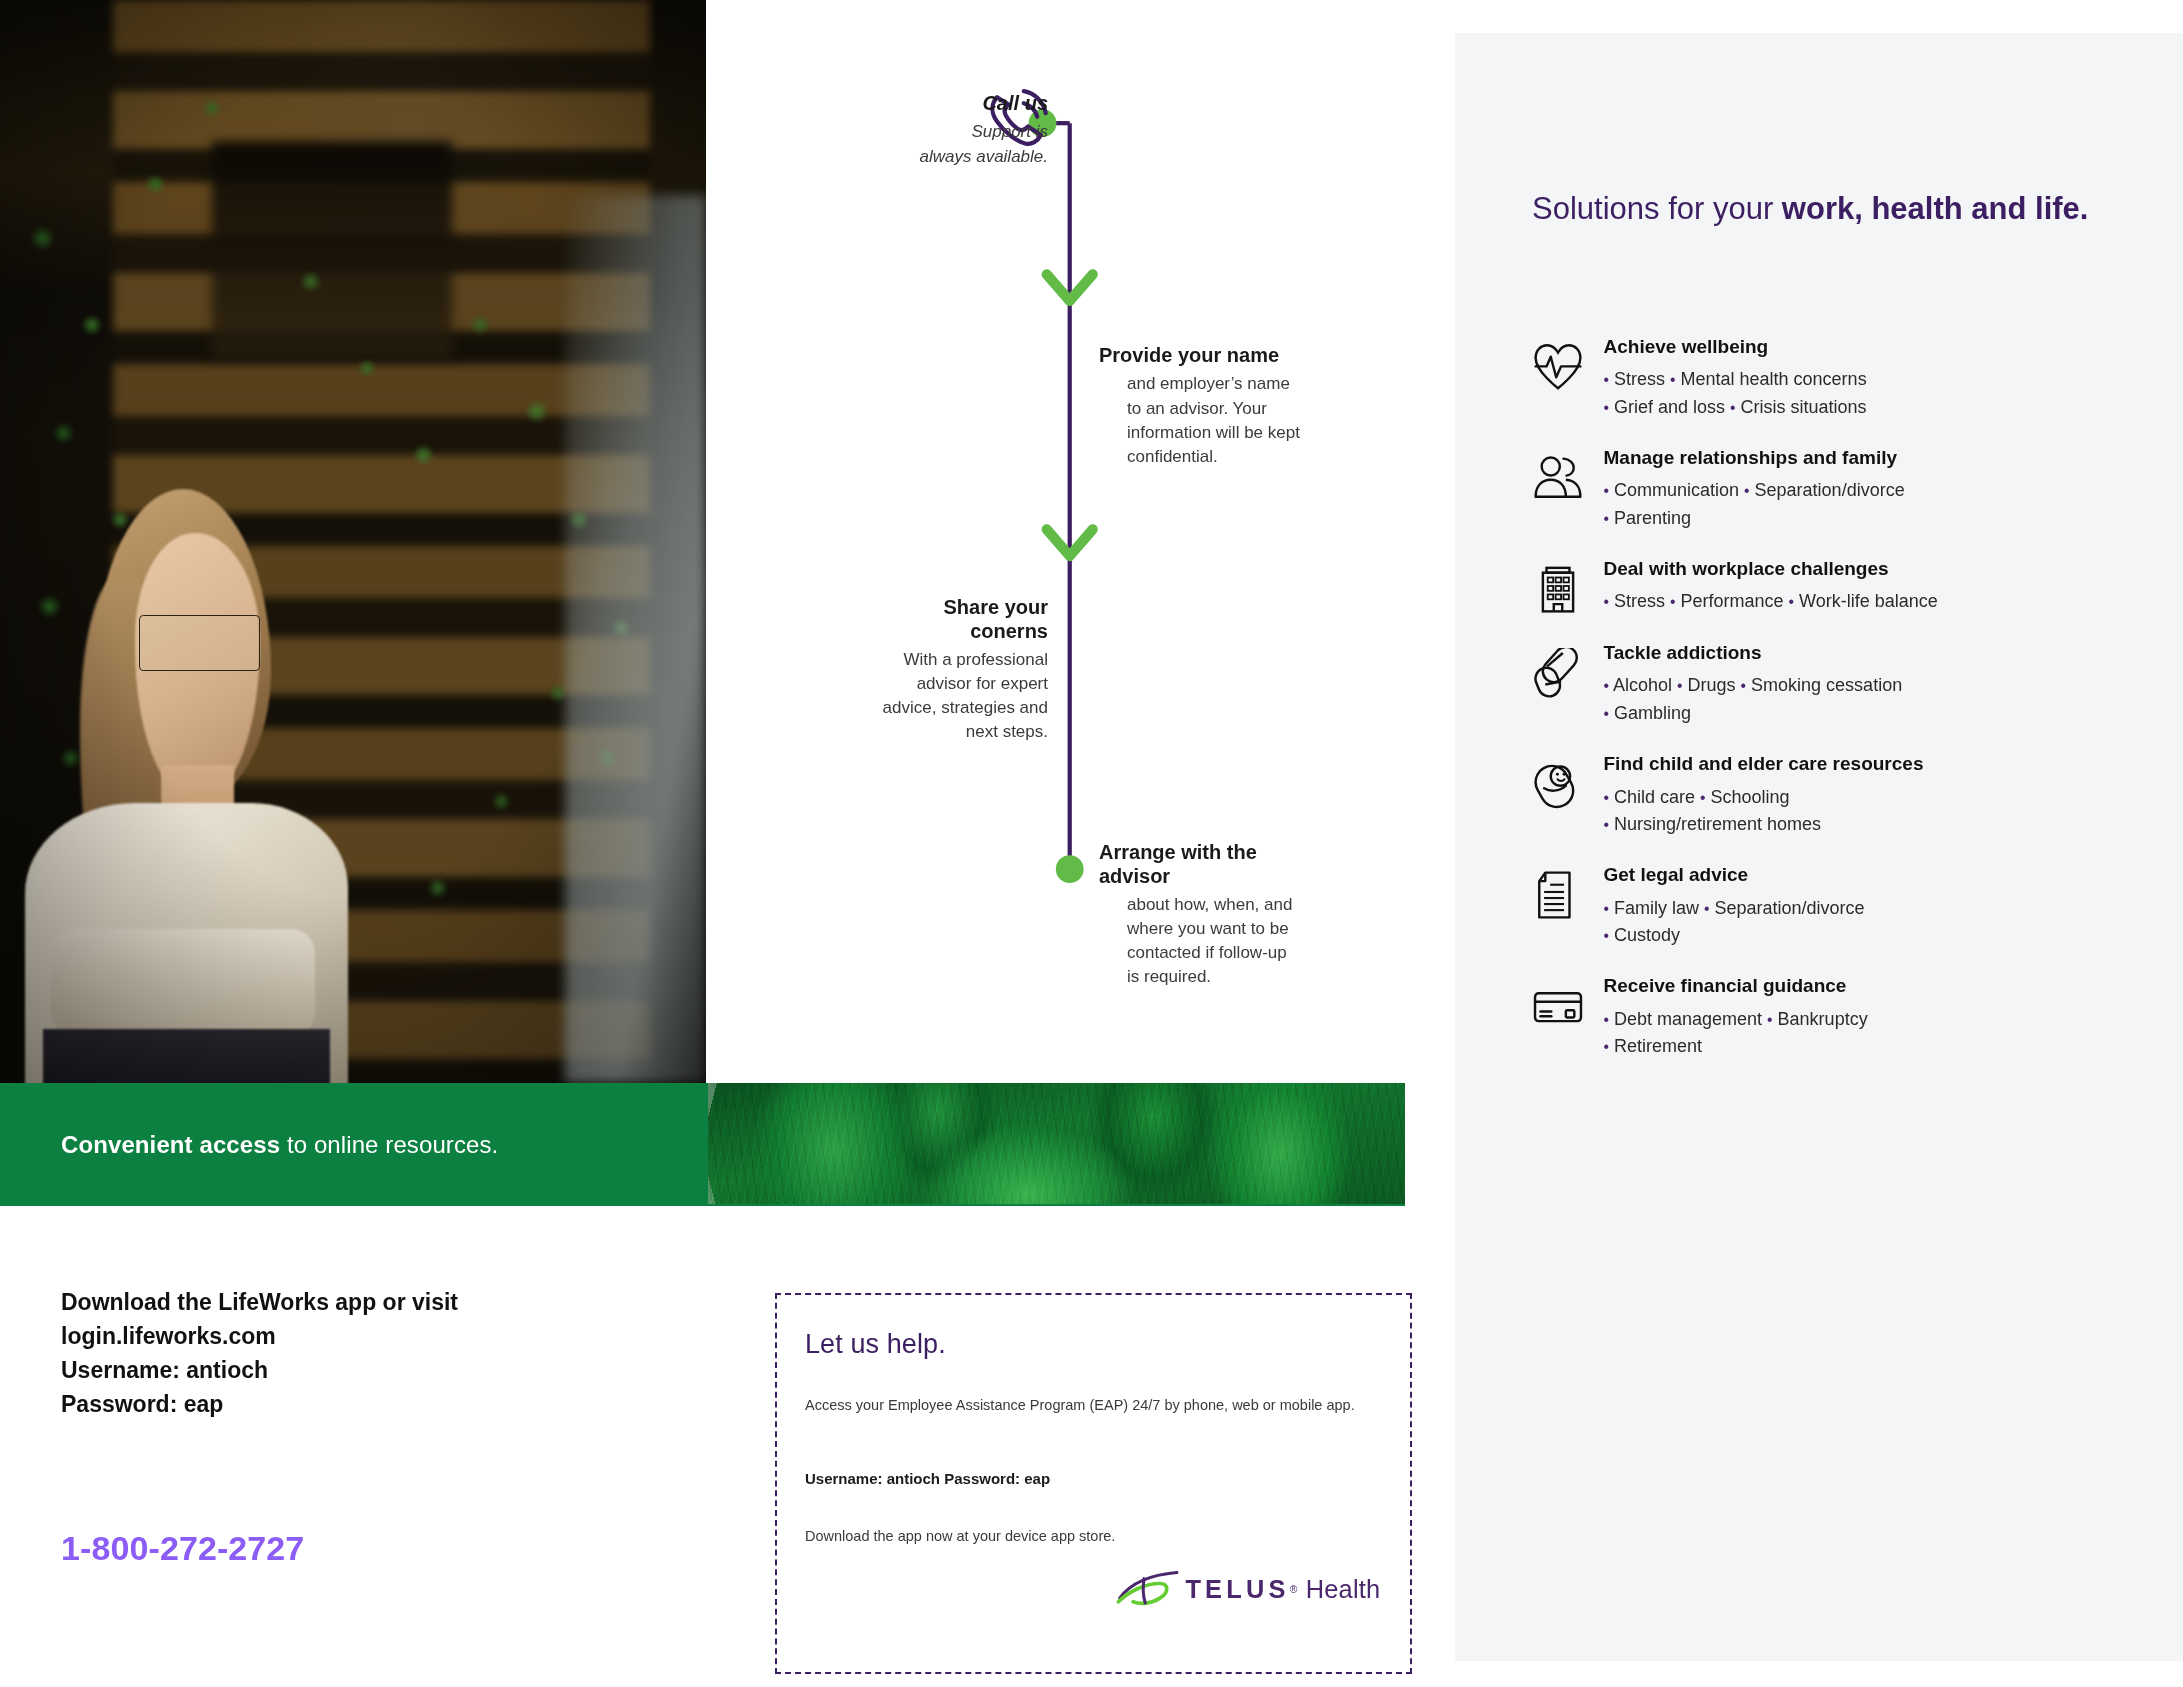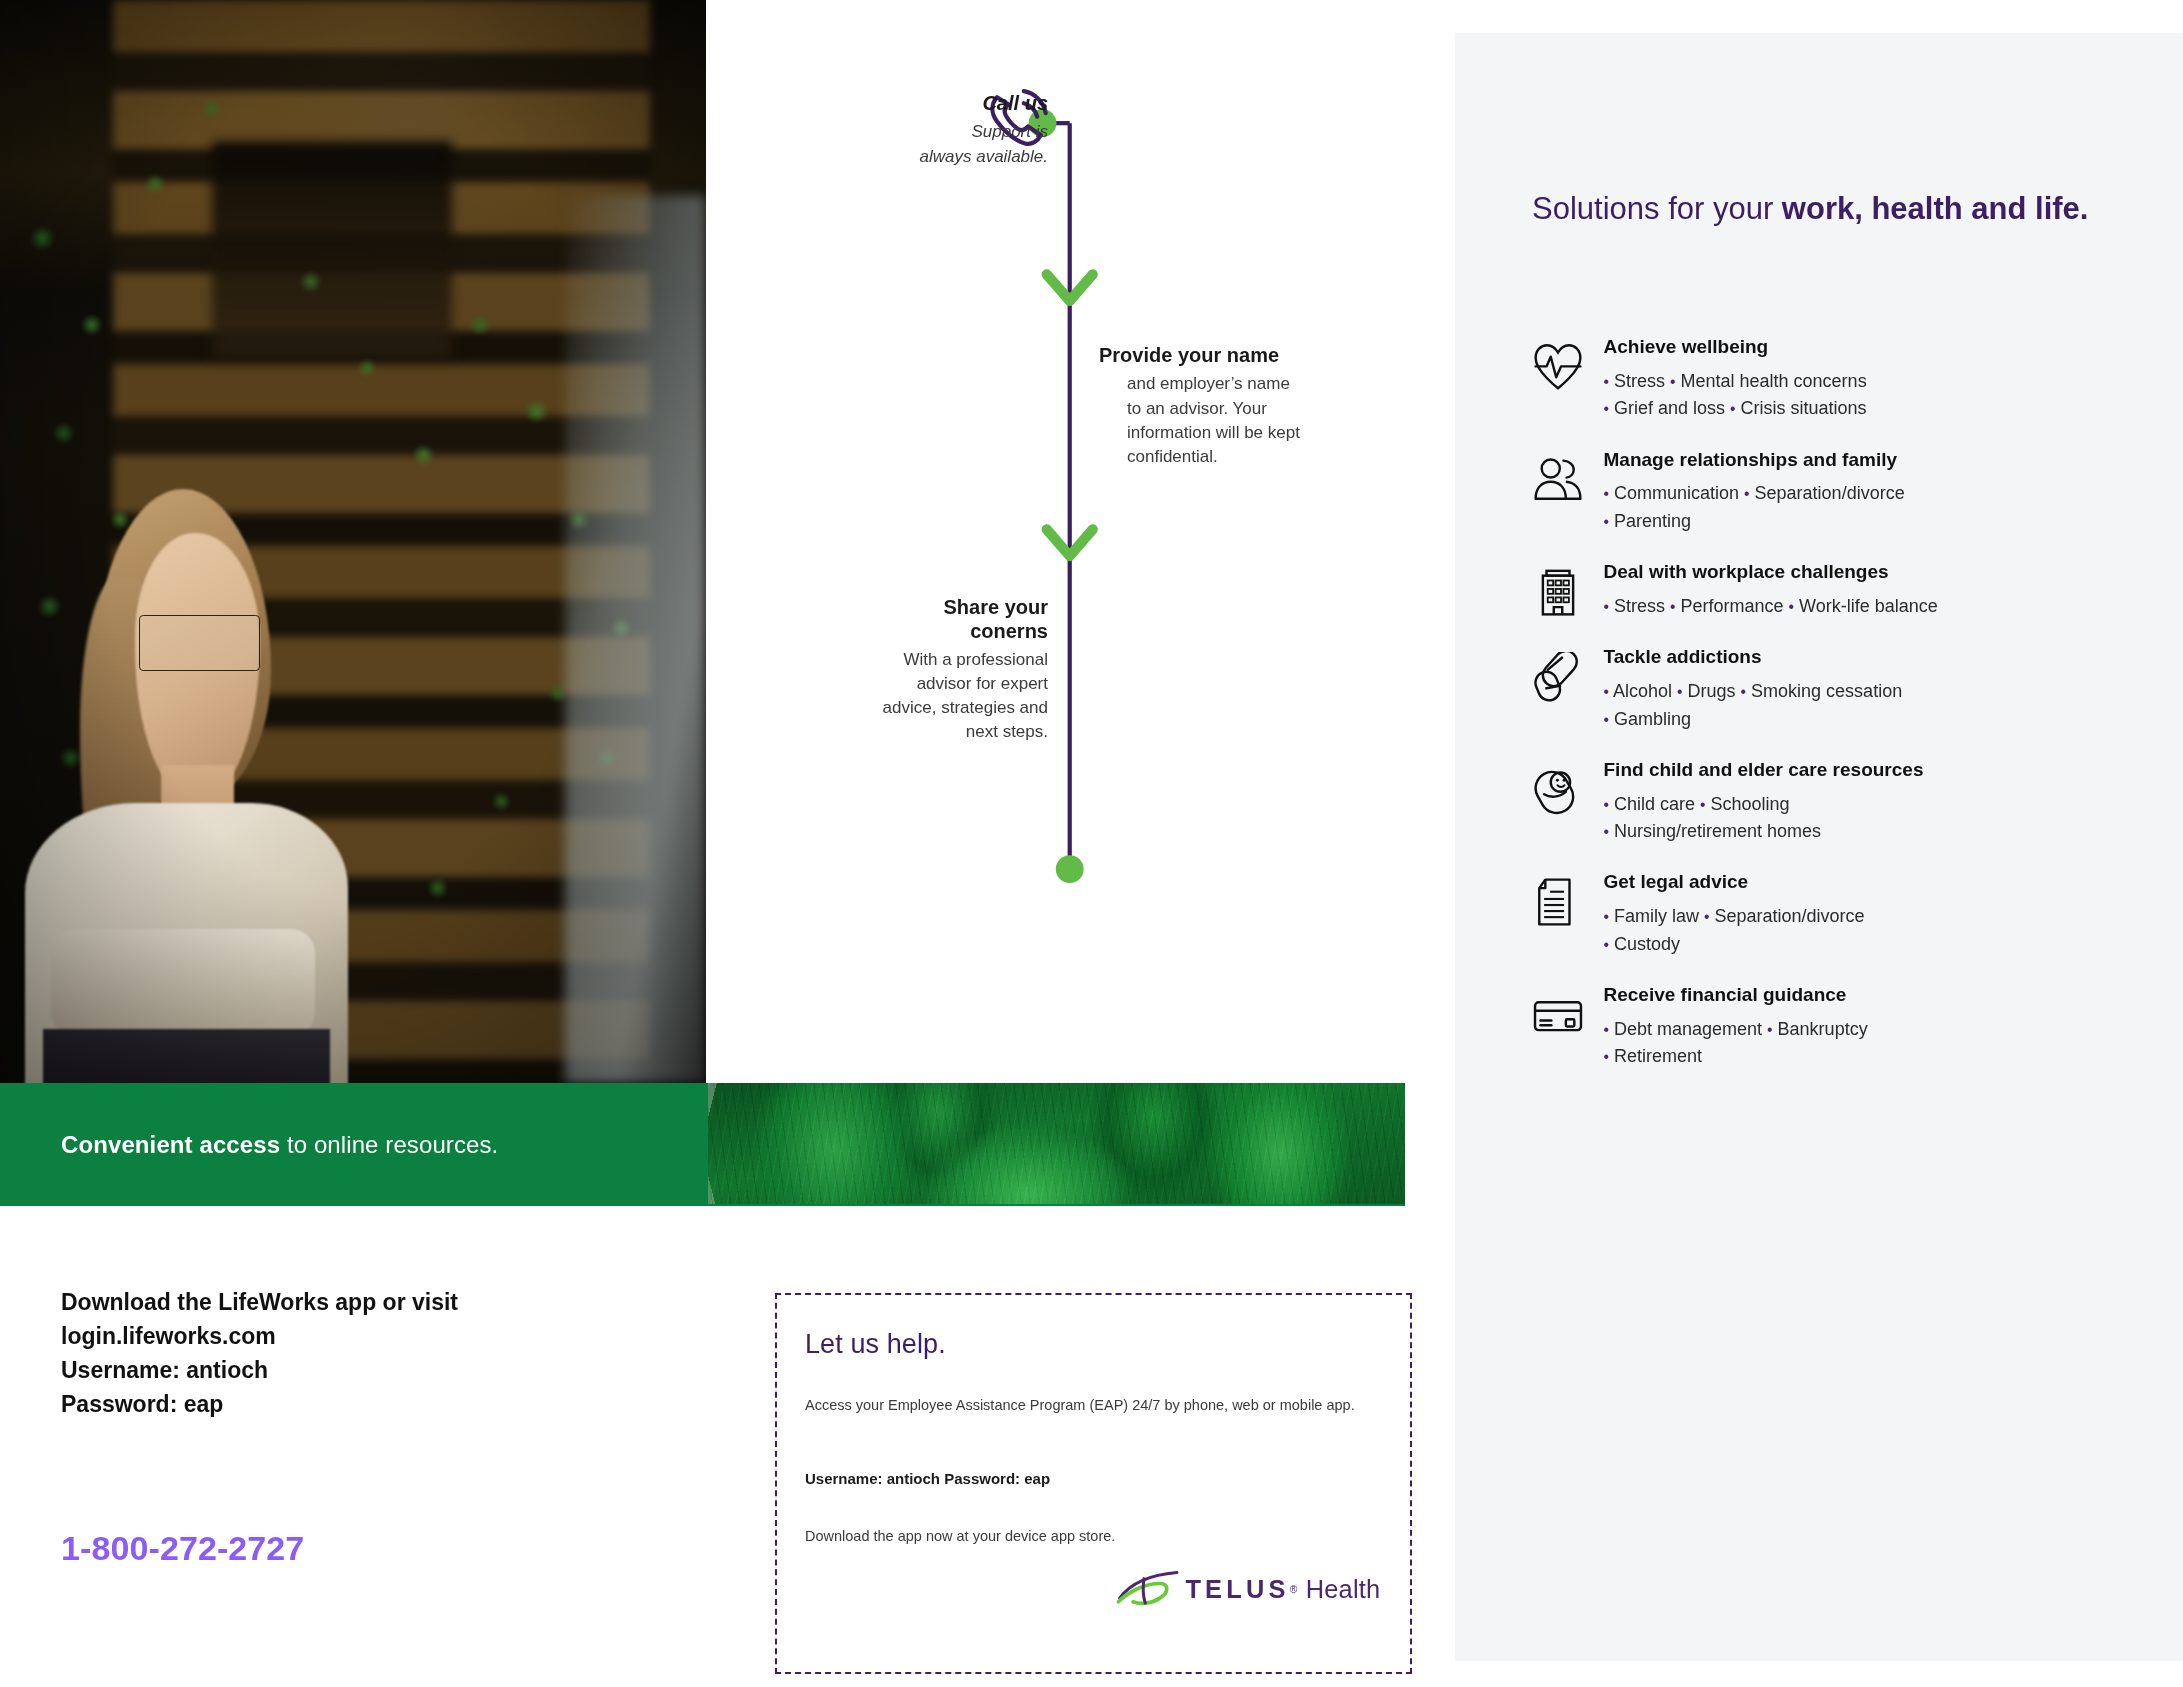--- a/index.html
+++ b/index.html
@@ -236,21 +236,21 @@
   }
   .sol-heading b { font-weight: 700; }
 
   .sol-list { position: absolute; left: 77px; top: 303px; width: 611px; }
   .sol-item { position: relative; display: flex; align-items: flex-start; margin-bottom: 26px; }
   .sol-ico { width: 63px; flex: 0 0 63px; padding-top: 6px; }
   .sol-txt { flex: 1; padding-left: 8.5px; }
   .sol-name {
     font-size: 19px; font-weight: 700; color: #111111; margin-bottom: 8.5px; line-height: 1.15;
   }
-  .sol-bullets { font-size: 18px; color: #2b2b2b; line-height: 1.52; margin-top: 10px; }
+  .sol-bullets { font-size: 18px; color: #2b2b2b; line-height: 1.52; }
   .sol-bullets .dot { color: #4b286d; font-size: 15.7px; }
 </style>
 </head>
 <body>
 
 <div class="page">
 
   <div class="hero">
     <div class="hero-bg"></div>
     <div class="hero-wood"></div>
@@ -346,20 +346,28 @@
 
     <div class="tl-step step-share">
       <div class="tl-title multiline" style="white-space: pre-line;">Share your
 conerns</div>
       <div class="tl-body multiline" style="white-space: pre-line;">With a professional
 advisor for expert
 advice, strategies and
 next steps.</div>
     </div>
 
+    <div class="tl-step step-arr">
+      <div class="tl-title multiline" style="white-space: pre-line;">Arrange with the
+advisor</div>
+      <div class="tl-body multiline" style="white-space: pre-line;">about how, when, and
+where you want to be
+contacted if follow-up
+is required.</div>
+    </div>
   </div>
 
   <div class="dl-block">
     <div class="dl-line">Download the LifeWorks app or visit</div>
     <div class="dl-line">login.lifeworks.com</div>
     <div class="dl-line">Username: antioch</div>
     <div class="dl-line">Password: eap</div>
   </div>
   <div class="phone-big">1-800-272-2727</div>
 

